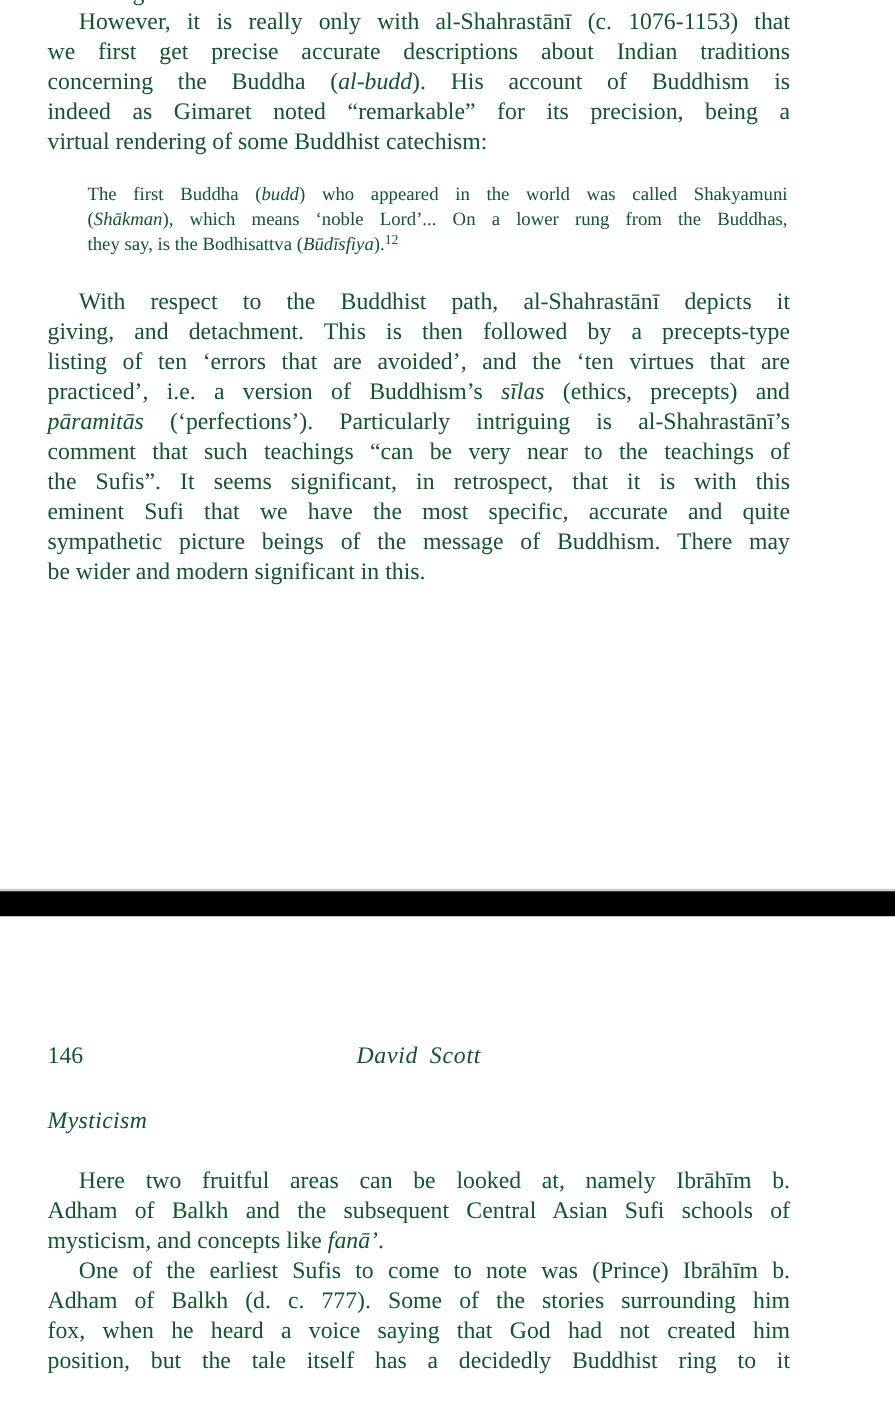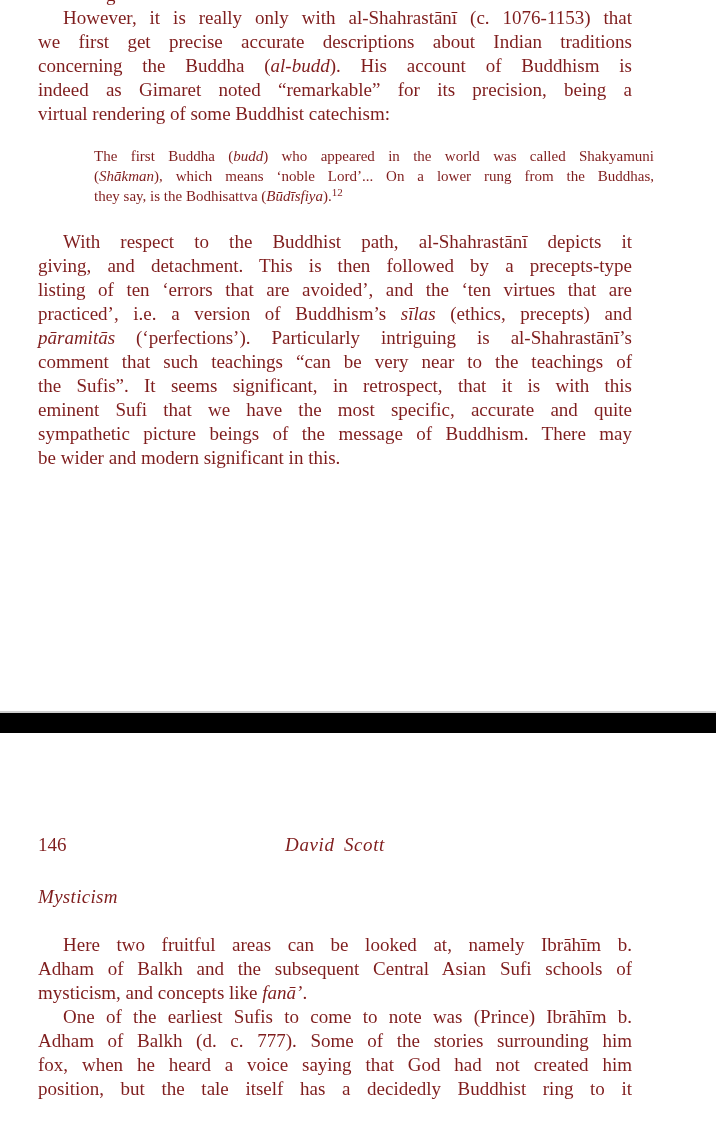--- a/index.html
+++ b/index.html
@@ -7,21 +7,21 @@
     padding: 0;
     background: #ffffff;
   }
   .page {
     position: relative;
     width: 716px;
     height: 1136px;
     overflow: hidden;
     background: #ffffff;
     font-family: "Liberation Serif", "DejaVu Serif", serif;
-    color: #7f1d1d;
+    color: #14532d;
   }
   .col {
     position: absolute;
     left: 38px;
     width: 594px;
   }
   .line {
     text-align: justify;
     text-align-last: justify;
   }
@@ -31,21 +31,21 @@
   .line.indent {
     text-indent: 25px;
   }
   .it { font-style: italic; }
   sup {
     font-size: 11px;
     line-height: 0;
     vertical-align: 5px;
   }
   #para1 { top: 6px;   font-size: 19px; line-height: 24px; }
-  #quote { top: 146px; left: 70px; width: 560px; font-size: 15px; line-height: 20px; margin-left: 24px; }
+  #quote { top: 146px; left: 70px; width: 560px; font-size: 15px; line-height: 20px; }
   #para2 { top: 230px; font-size: 19px; line-height: 24px; }
   #body2 { top: 933px; font-size: 19px; line-height: 24px; height: 203px; overflow: hidden; }
 
   .top-frag {
     position: absolute;
     left: 106px;
     top: 0;
     width: 26px;
     height: 7px;
     overflow: hidden;

